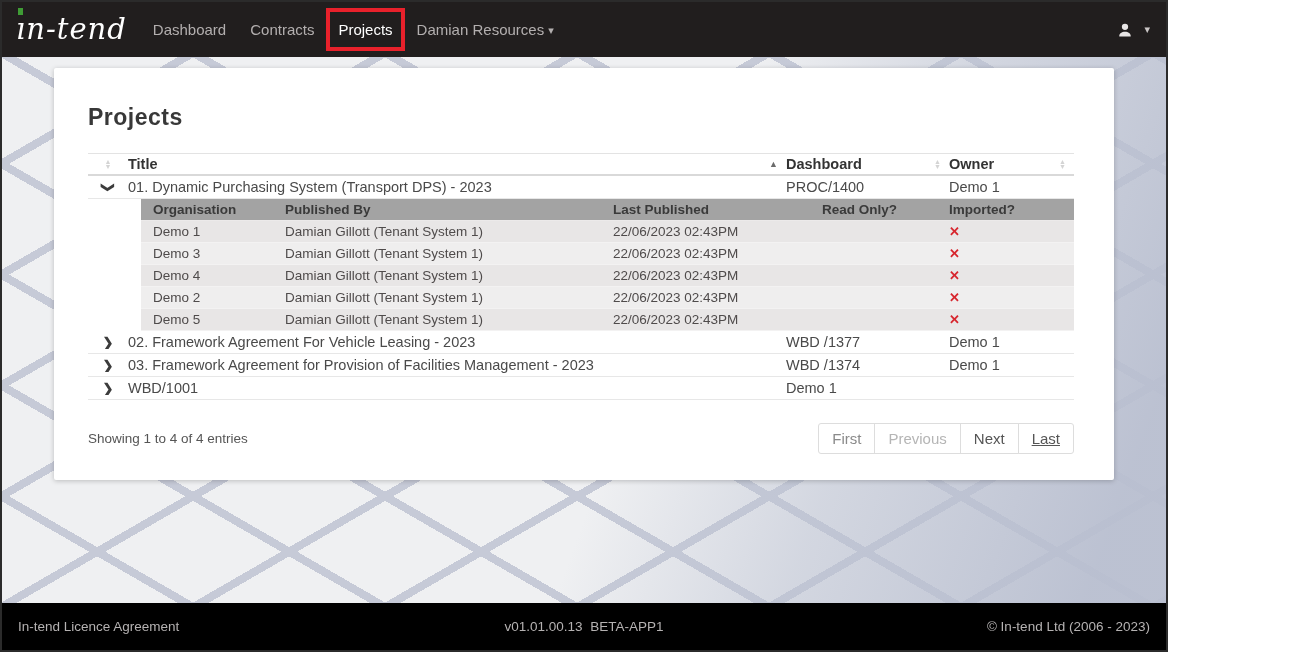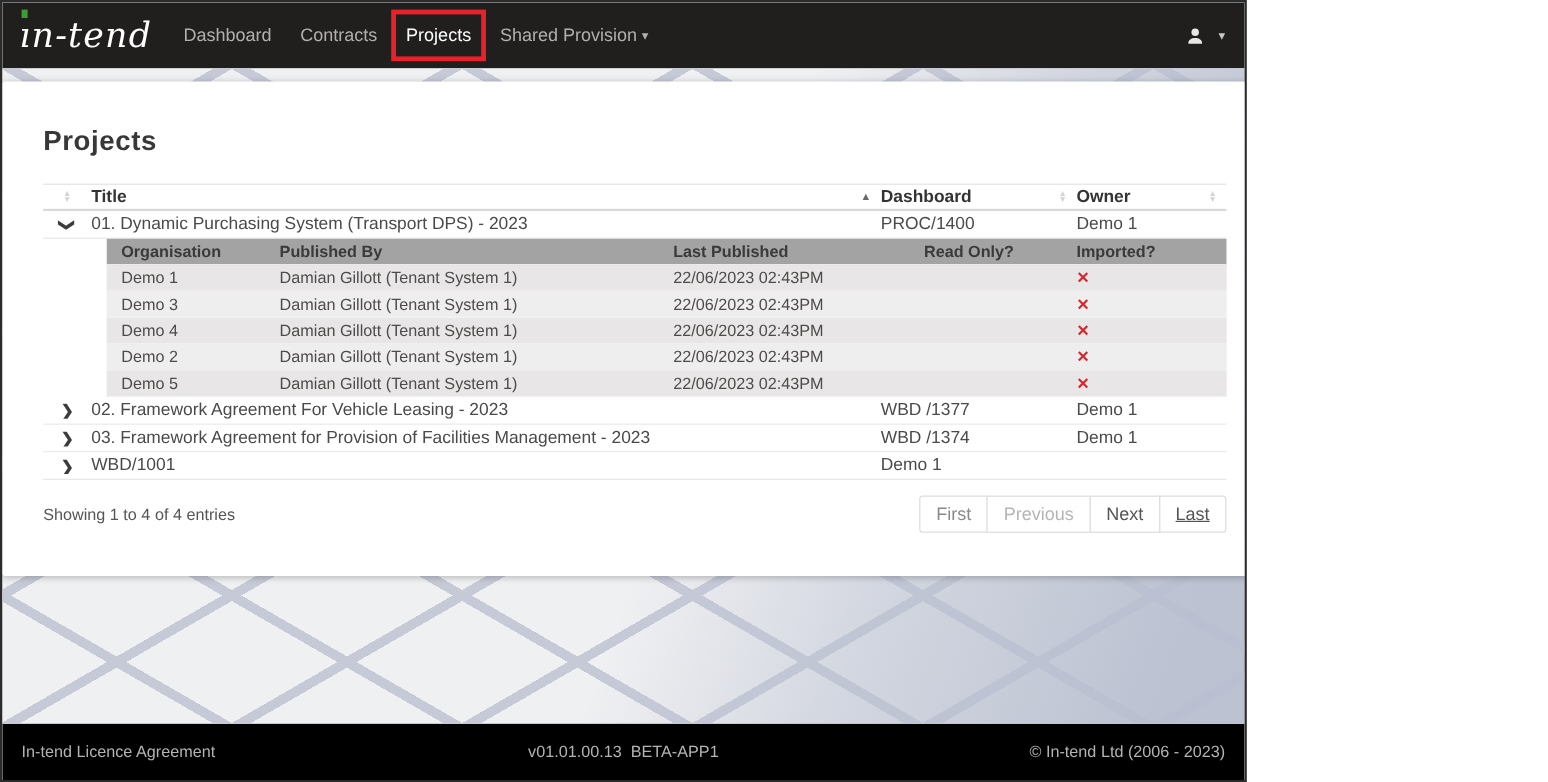--- a/index.html
+++ b/index.html
@@ -1,18 +1,18 @@
 <!DOCTYPE html>
 <html><head>
 <meta charset="utf-8">
 <style>
   * { box-sizing: border-box; margin: 0; padding: 0; }
   body { font-family: "Liberation Sans", sans-serif; }
   .page {
-    width: 1039px; height: 652px;
+    width: 1168px; height: 652px;
     border: 2px solid #2b2b2b;
     display: flex; flex-direction: column;
     overflow: hidden; background: #eef0f3;
   }
 
   
   .navbar {
     height: 55px; flex: 0 0 55px;
     background: #211e1e;
     display: flex; align-items: center;
@@ -113,21 +113,21 @@
   .sub-head { background: #a3a3a3; font-weight: bold; color: #3a3a3a; border-bottom: 1px solid #eceaea; }
   .subrow:nth-child(odd):not(.sub-head) { background: #efeeee; }
   .subrow:nth-child(even):not(.sub-head) { background: #e8e6e6; }
   .col-readonly { text-align: right; }
   .col-imported { padding-left: 52px; }
   .x-mark { color: #d7262e; font-weight: bold; font-size: 13px; }
 
   
   .table-footer {
     display: flex; justify-content: space-between; align-items: center;
-    margin-top: 13px;
+    margin-top: 23px;
   }
   .summary { font-size: 13.5px; color: #555555; }
   .pagination { display: flex; }
   .page-btn {
     background: #ffffff; border: 1px solid #dddddd;
     padding: 6px 13px; font-size: 15px; margin-left: -1px;
     font-family: "Liberation Sans", sans-serif; cursor: pointer;
   }
   .page-btn:first-child { border-radius: 3px 0 0 3px; margin-left: 0; }
   .page-btn:last-child { border-radius: 0 3px 3px 0; text-decoration: underline; }
@@ -156,21 +156,21 @@
       <span class="logo-i"><span class="green-dot"></span><span>ı</span></span><span>n-tend</span>
     </div>
     <ul class="nav-items">
       <li class="nav-item"><span>Dashboard</span></li>
       <li class="nav-item"><span>Contracts</span></li>
       <li class="nav-item active">
         <span>Projects</span>
         <span class="annotation-box"></span>
       </li>
       <li class="nav-item">
-        <span>Shared Provision</span><span class="caret">▾</span>
+        <span>Damian Resources</span><span class="caret">▾</span>
       </li>
     </ul>
     <div class="nav-right">
       <svg class="user-icon" viewBox="0 0 24 24">
         <path d="M12 12a4.2 4.2 0 1 0 0-8.4A4.2 4.2 0 0 0 12 12zm0 2.2c-4.4 0-7.6 2.3-7.6 5.4v1h15.2v-1c0-3.1-3.2-5.4-7.6-5.4z"></path>
       </svg>
       <span class="user-caret">▾</span>
     </div>
   </div>
 

